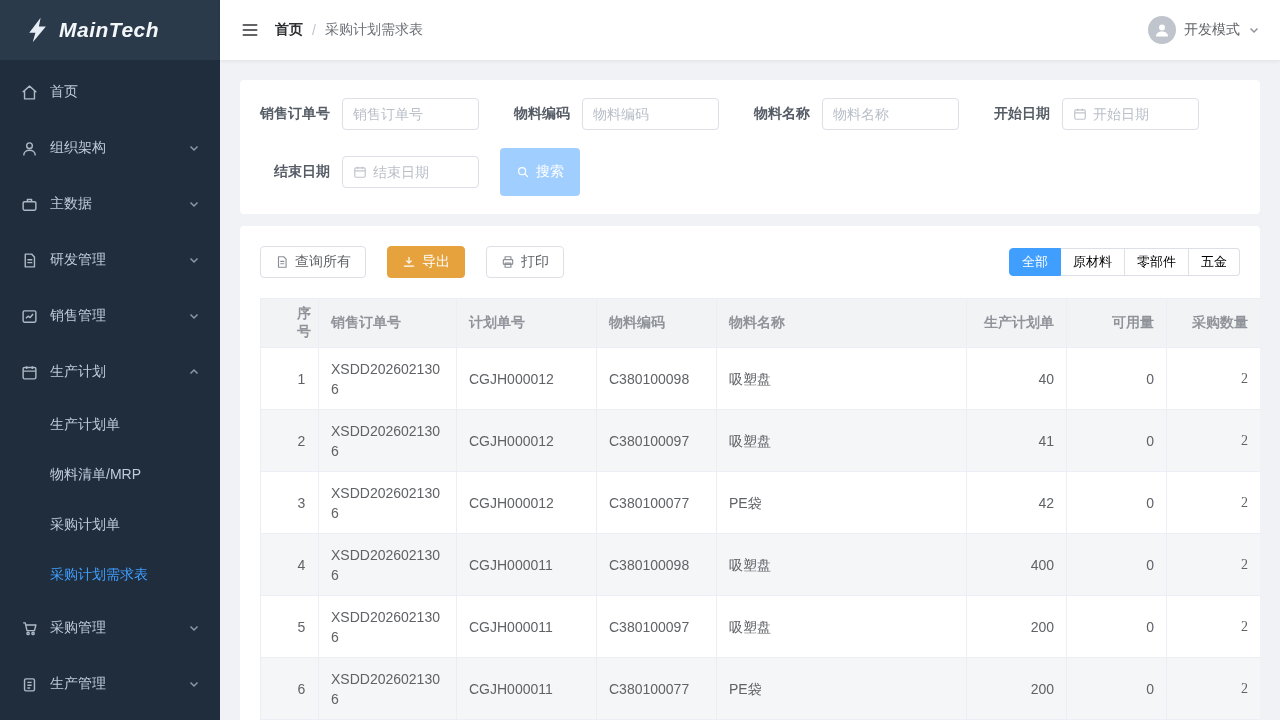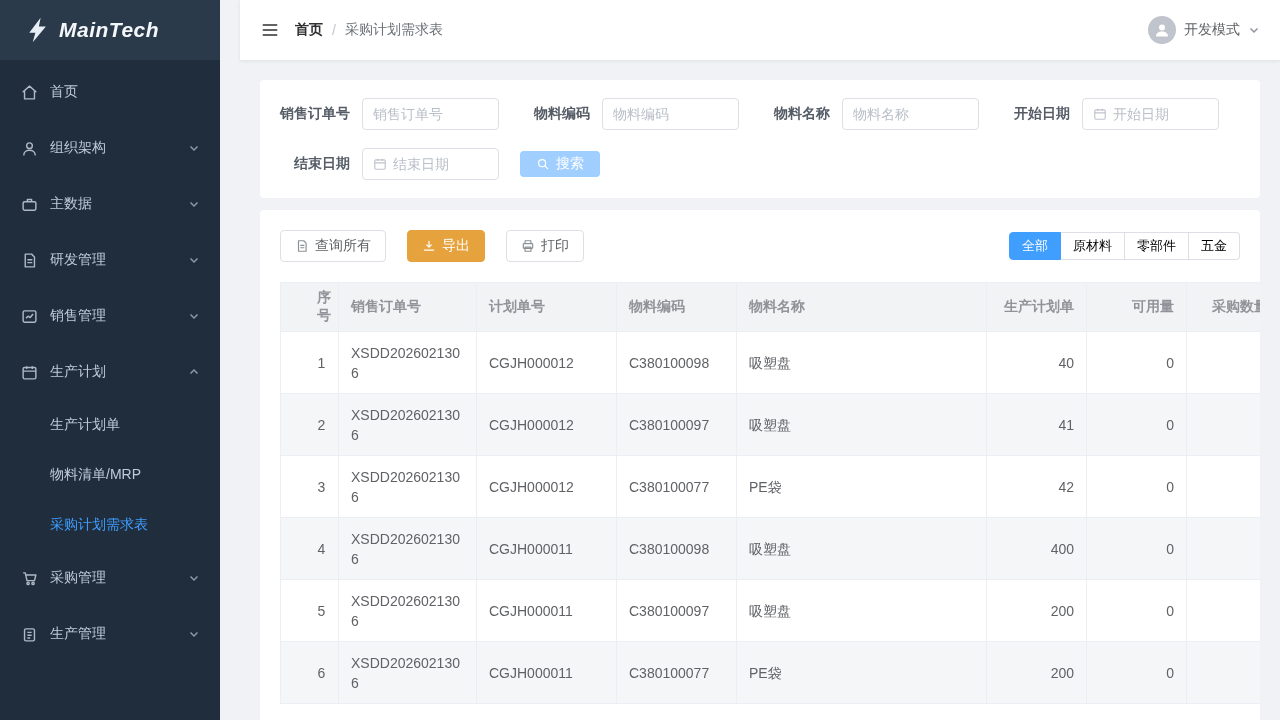--- a/index.html
+++ b/index.html
@@ -1,18 +1,18 @@
 <!DOCTYPE html>
 <html style="--accent: #409eff; --export-orange: #e6a23c; --search-blue: #a0cfff; --sidebar-bg: #1f2d3d; --logo-bg: #2b3a4a; --content-bg: #f0f2f5;"><head>
 <meta charset="utf-8">
 <style>
   * { margin:0; padding:0; box-sizing:border-box; }
   html, body { width:1280px; height:720px; overflow:hidden;
     font-family:"Liberation Sans","DejaVu Sans",sans-serif; background:#f0f2f5; }
-  .app { display:flex; width:1280px; height:720px;gap:20px; }
+  .app { display:flex; width:1280px; height:720px; }
 
   
   .sidebar { width:220px; flex:0 0 220px; background:var(--sidebar-bg,#1f2d3d); color:#bfcbd9; overflow:hidden; }
   .logo { height:60px; background:var(--logo-bg,#2b3a4a); display:flex; align-items:center; gap:7px; padding-left:24px; }
   .logo-text { color:#f4f7fa; font-size:21px; font-style:italic; font-weight:bold; letter-spacing:.5px; }
   .menu { padding-top:4px; }
   .menu-item { height:56px; display:flex; align-items:center; padding:0 20px; gap:12px; font-size:14px; cursor:pointer; }
   .mi-icon { width:18px; height:18px; display:flex; align-items:center; justify-content:center; color:#aeb9c4; flex:0 0 auto; }
   .mi-label { flex:1; white-space:nowrap; }
   .chev { margin-left:auto; color:#8a99a8; display:flex; }
@@ -38,21 +38,21 @@
 
   
   .filter-card { padding:18px 20px; display:flex; flex-wrap:wrap; column-gap:21px; row-gap:18px; align-items:center; }
   .field { display:flex; align-items:center; gap:12px; }
   .field-label { min-width:70px; text-align:right; font-size:14px; font-weight:bold; color:#555c66; white-space:nowrap; }
   .input { width:137px; height:32px; border:1px solid #dcdfe6; border-radius:4px; background:#fff;
     display:flex; align-items:center; padding:0 10px; gap:6px; }
   .input input { border:none; outline:none; width:100%; font-size:14px; color:#606266; font-family:inherit; background:transparent; }
   .input input::placeholder { color:#b9bfc8; }
   .cal { color:#c0c4cc; display:flex; flex:0 0 auto; }
-  .btn-search { height:26px; border:none; border-radius:4px; background:var(--search-blue,#a0cfff); color:#fff;
+  .btn-search { height:48px; border:none; border-radius:4px; background:var(--search-blue,#a0cfff); color:#fff;
     font-size:14px; padding:0 16px; display:inline-flex; align-items:center; gap:6px; cursor:pointer; font-family:inherit; }
 
   
   .table-card { margin-top:12px; padding:20px; overflow:hidden; }
   .toolbar { display:flex; align-items:center; gap:21px; }
   .btn { height:32px; border:1px solid #dcdfe6; border-radius:4px; background:#fff; color:#606266;
     font-size:14px; padding:0 14px; display:inline-flex; align-items:center; gap:6px; cursor:pointer; font-family:inherit; }
   .btn .b-icon { display:flex; color:#8b9095; }
   .btn-export { background:var(--export-orange,#e6a23c); border-color:var(--export-orange,#e6a23c); color:#fff; }
   .btn-export .b-icon { color:#fff; }
@@ -174,20 +174,23 @@
             </svg>
         </span>
       </div>
 
       <div class="submenu">
         <div class="submenu-item">
           <span>生产计划单</span>
         </div>
         <div class="submenu-item">
           <span>物料清单/MRP</span>
+        </div>
+        <div class="submenu-item">
+          <span>采购计划单</span>
         </div>
         <div class="submenu-item active">
           <span>采购计划需求表</span>
         </div>
       </div>
 
       <div class="menu-item">
         <span class="mi-icon">
           <svg viewBox="0 0 24 24" width="17" height="17" fill="none" stroke="currentColor" stroke-width="2" stroke-linejoin="round">
               <path d="M3 4h3l2.5 11H19l2-8H7"></path>

